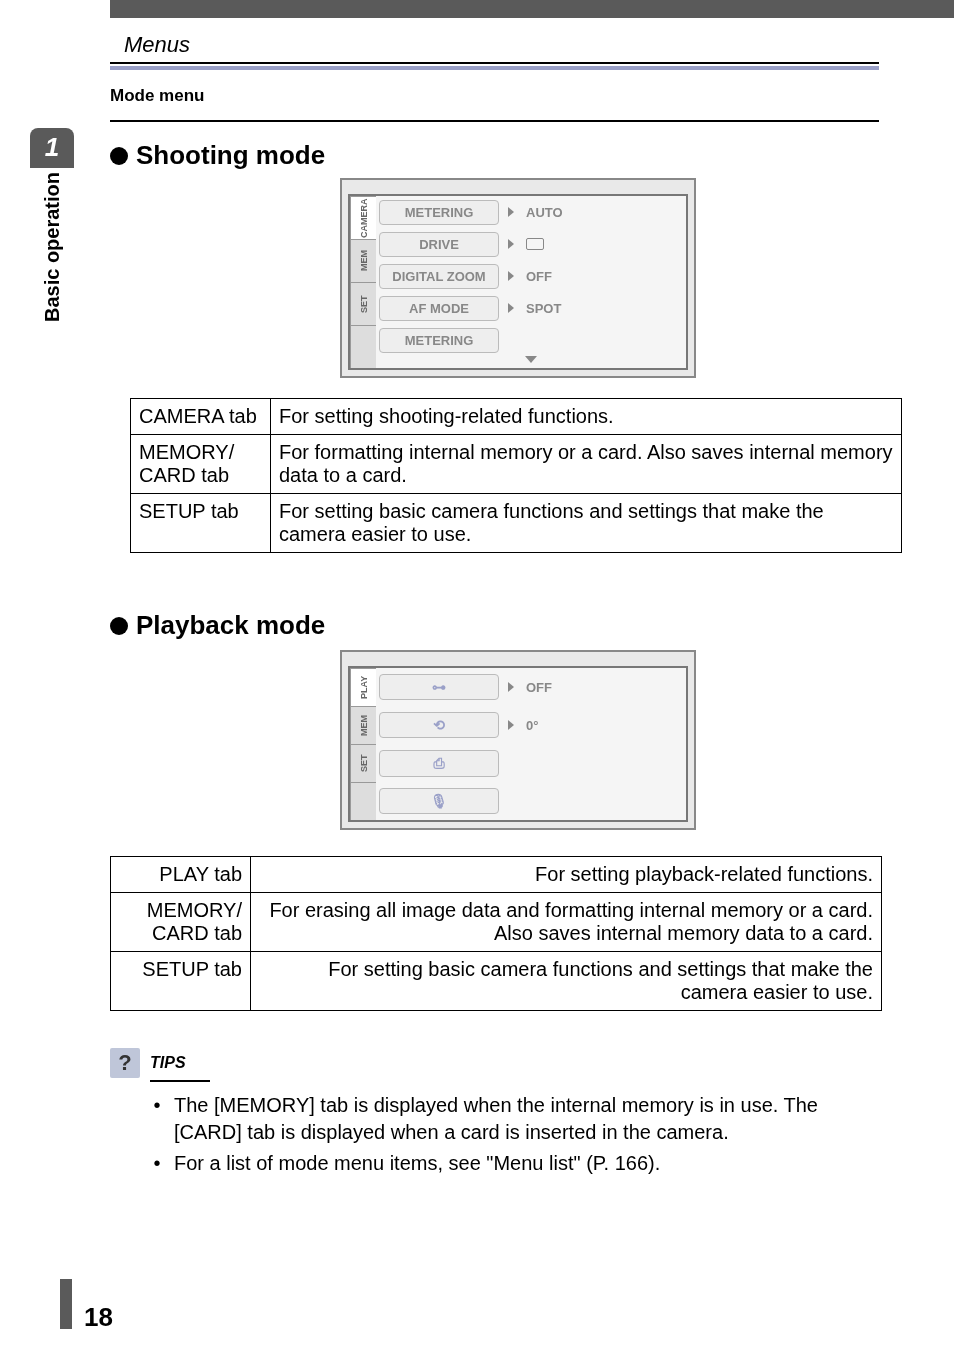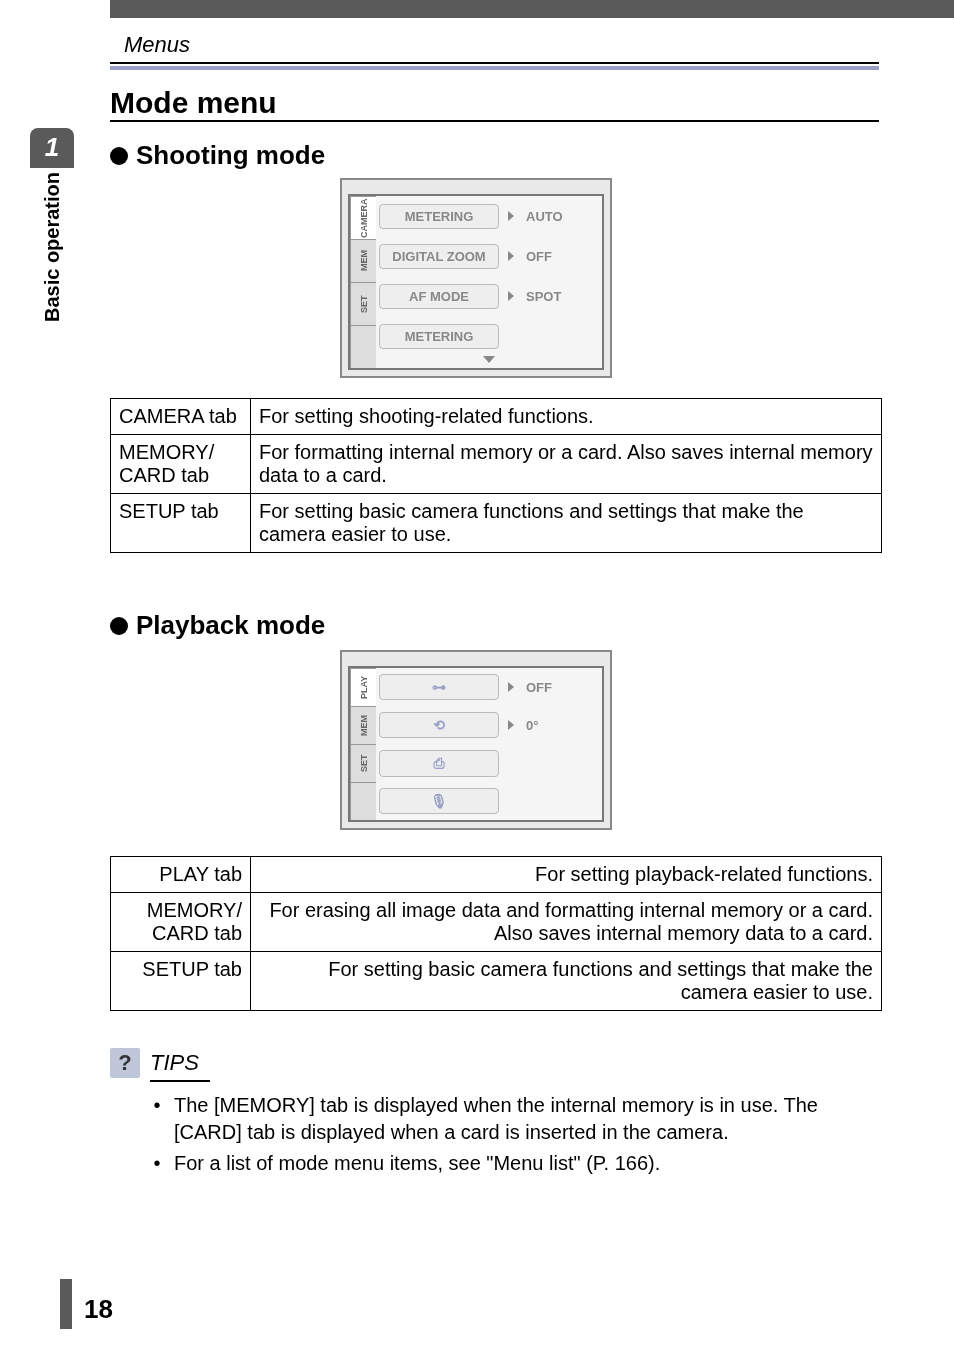--- a/index.html
+++ b/index.html
@@ -36,21 +36,21 @@
   }
   .accent-bar {
     position: absolute;
     top: 66px; left: 110px; right: 75px;
     height: 4px;
     background: #9aa0c8;
   }
   .page-title {
     position: absolute;
     top: 86px; left: 110px;
-    font-size: 30px;
+    font-size: 17px;
     font-weight: bold;
   }
   .page-title-underline {
     position: absolute;
     top: 120px; left: 110px; right: 75px;
     border-top: 2px solid #000;
   }
   .vtab {
     position: absolute;
     left: 30px;
@@ -97,21 +97,21 @@
     flex-shrink: 0;
   }
   .sh1 { top: 140px; justify-content: flex-end; }
   .sh2 { top: 610px; }
 
   
   .menu-box {
     position: absolute;
     border: 2px solid #888;
     background: #e9e9e9;
-    width: 272px;
+    width: 356px;
     padding-left: 36px;
   }
   .mb1 { top: 178px; left: 340px; height: 200px; }
   .mb2 { top: 650px; left: 340px; height: 180px; }
   .menu-inner {
     position: absolute;
     top: 14px; bottom: 6px; left: 6px; right: 6px;
     border: 2px solid #777;
     background: #f5f5f5;
     display: flex;
@@ -203,21 +203,21 @@
     font-size: 20px;
   }
   table.deftable td {
     border: 1.5px solid #000;
     padding: 6px 8px;
     vertical-align: top;
   }
   table.deftable td.key {
     width: 140px;
   }
-  .tbl1 { top: 398px; }
+  .tbl1 { top: 398px; margin-left: 20px; }
   .tbl2 { top: 856px; text-align: right; }
 
   
   .tips-row {
     position: absolute;
     left: 110px;
     top: 1048px;
     display: flex;
     align-items: center;
     gap: 10px;
@@ -228,22 +228,22 @@
     display: flex;
     align-items: center;
     justify-content: center;
     font-weight: bold;
     font-size: 22px;
     color: #333;
     border-radius: 2px;
   }
   .tips-label {
     font-style: italic;
-    font-weight: normal;
-    font-size: 22px;
+    font-weight: bold;
+    font-size: 16px;
   }
   .tips-underline {
     position: absolute;
     left: 150px;
     top: 1080px;
     width: 60px;
     border-top: 2px solid #000;
   }
   .tips-list {
     position: absolute;
@@ -268,21 +268,21 @@
     position: absolute;
     left: 60px;
     bottom: 28px;
     width: 12px;
     height: 50px;
     background: #5a5a5a;
   }
   .page-num {
     position: absolute;
     left: 84px;
-    bottom: 32px;
+    bottom: 24px;
     font-weight: bold;
     font-size: 26px;
   }
 </style>
 </head>
 <body>
 
 <div class="topbar">
   <div class="topbar-white"></div>
 </div>
@@ -311,20 +311,27 @@
       <div class="menu-tab">MEM</div>
       <div class="menu-tab">SET</div>
       <div class="menu-tab blank"></div>
     </div>
     <div class="menu-rows">
       <div class="menu-row">
         <div class="label">METERING</div>
         <div class="val">
             <span class="tri"></span>
             <span>AUTO</span>
+          </div>
+      </div>
+      <div class="menu-row">
+        <div class="label">DRIVE</div>
+        <div class="val">
+            <span class="tri"></span>
+            <span class="icon-rect"></span>
           </div>
       </div>
       <div class="menu-row">
         <div class="label">DIGITAL ZOOM</div>
         <div class="val">
             <span class="tri"></span>
             <span>OFF</span>
           </div>
       </div>
       <div class="menu-row">

